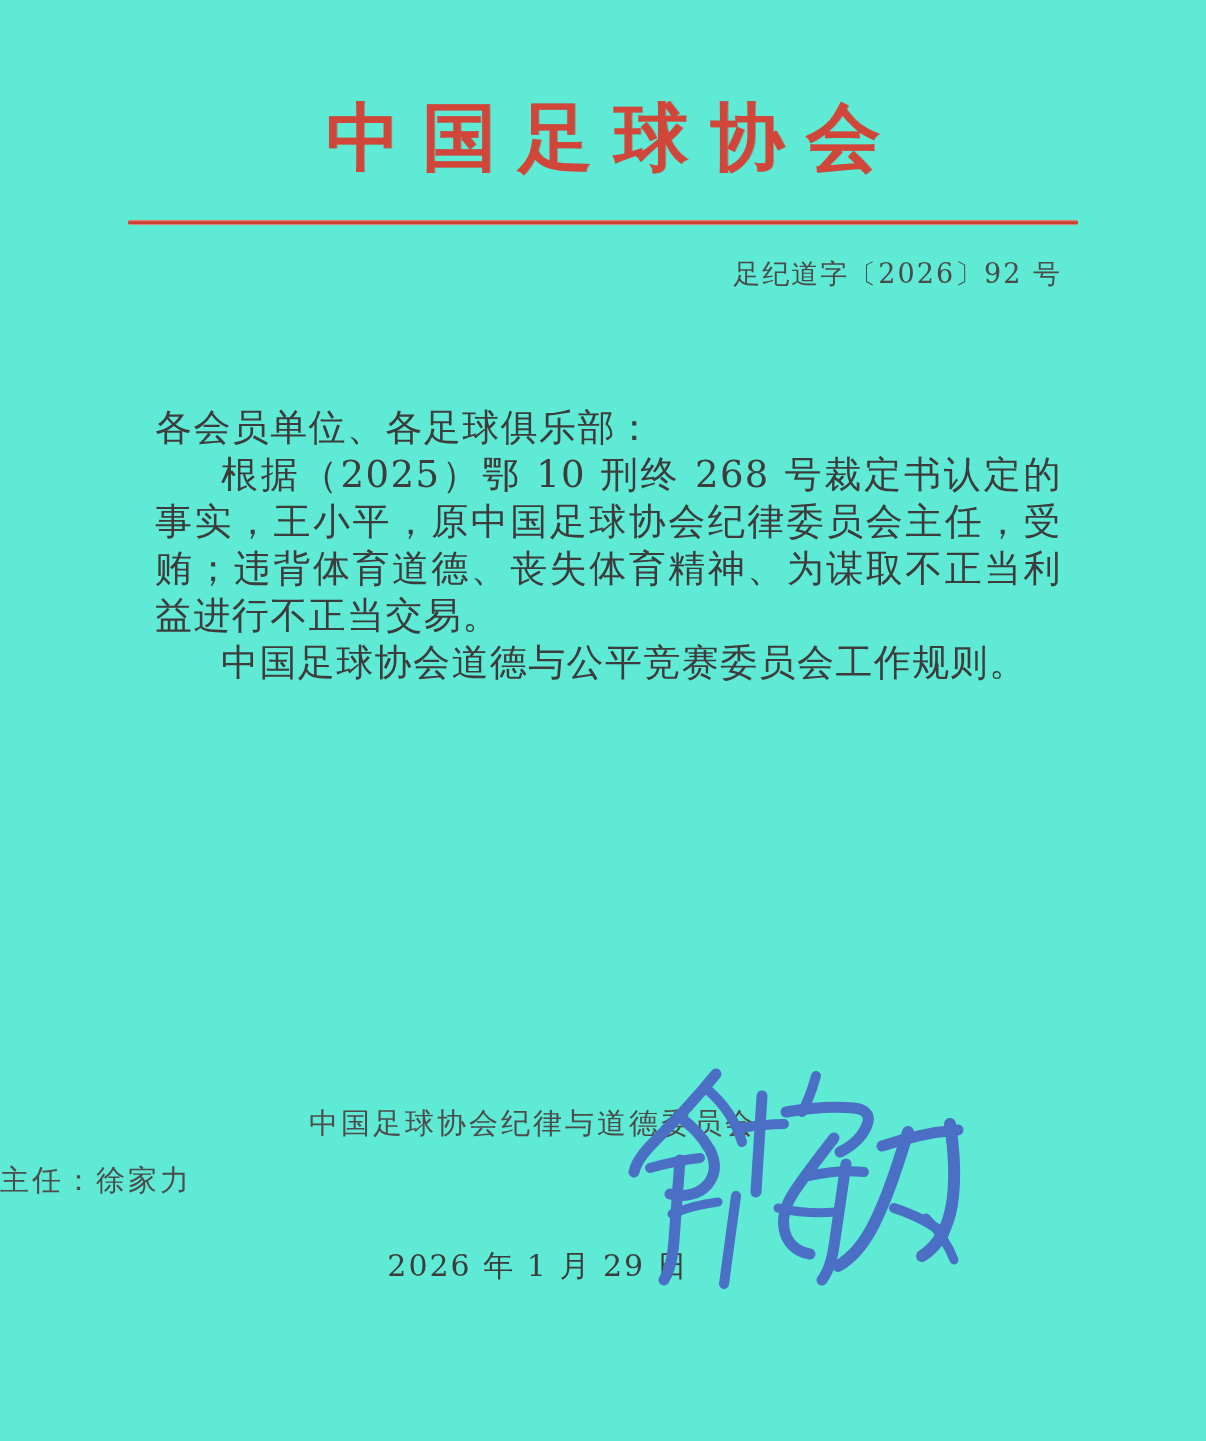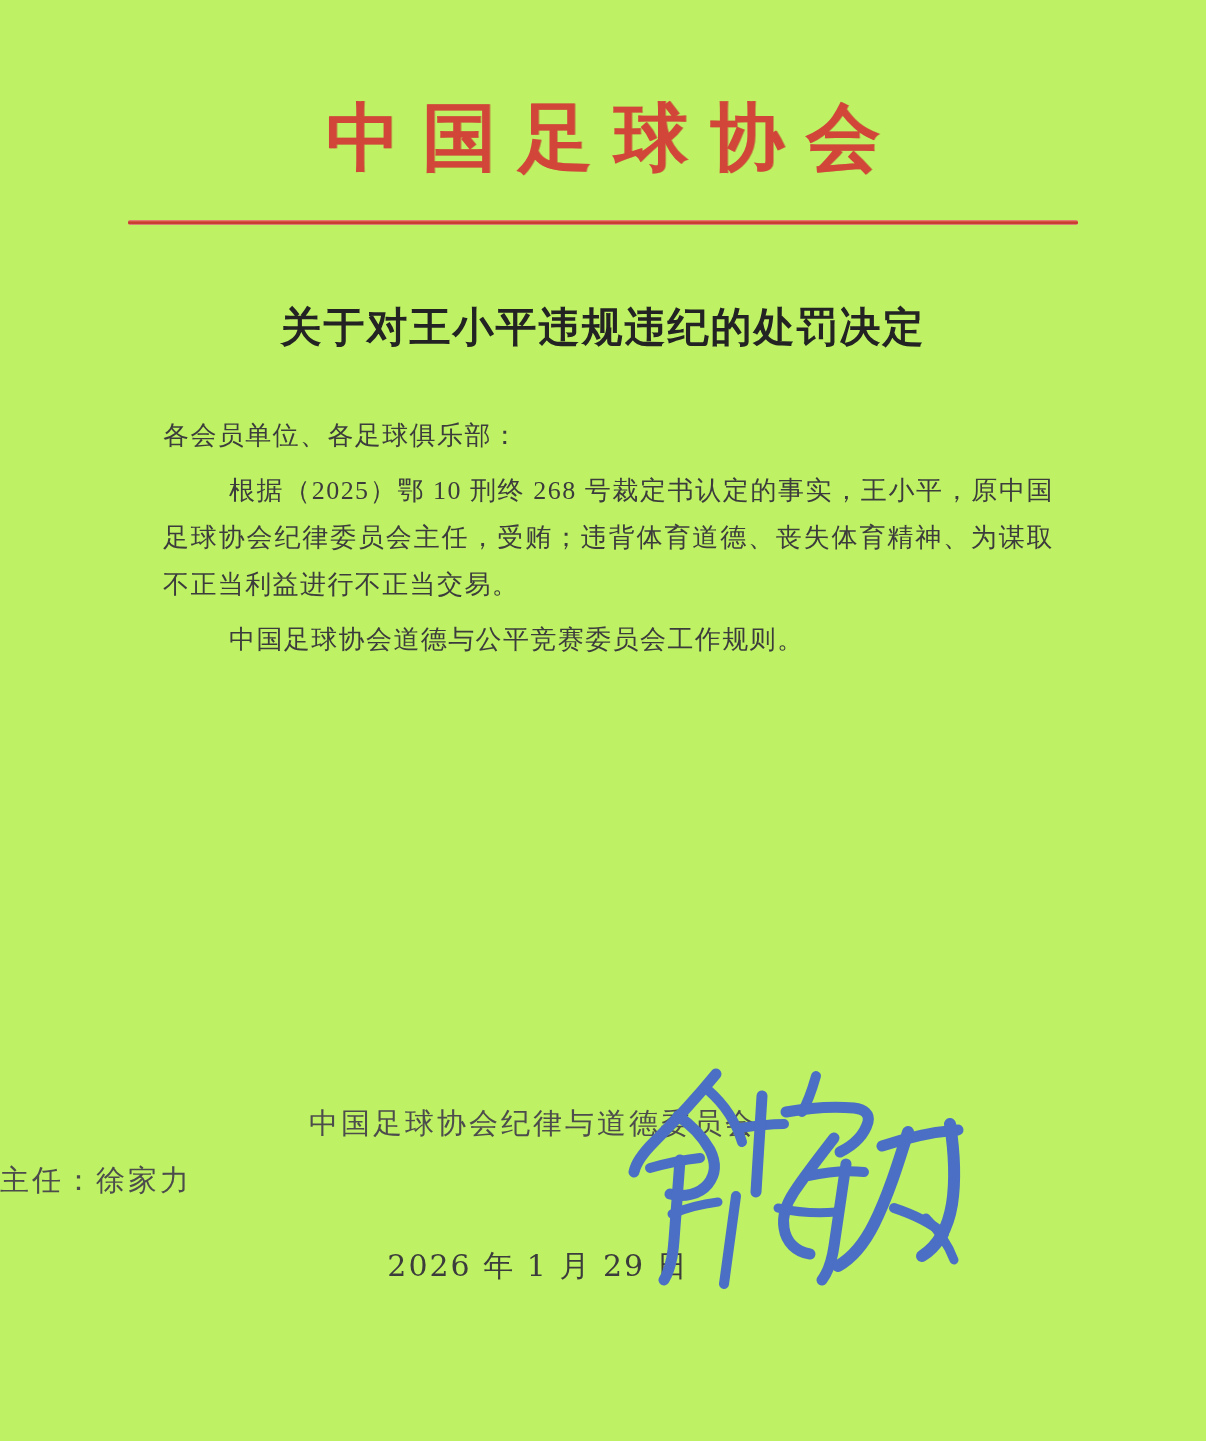--- a/index.html
+++ b/index.html
@@ -13,21 +13,21 @@
     height: 1441px;
     position: relative;
     font-family: "DejaVu Serif", "Liberation Serif", serif;
     color: #3a3a3a;
     overflow: hidden;
   }
 
   .page {
     position: absolute;
     inset: 0;
-    background: #bef264;
+    background: #5eead4;
     padding-left: 11px;
   }
 
   
   .masthead {
     position: absolute;
     left: 0;
     top: 96px;
     width: 1206px;
     text-align: center;
@@ -82,28 +82,27 @@
   }
 
   
   .body-block {
     position: absolute;
     left: 155px;
     top: 404px;
     width: 907px;
   }
   .para {
-    font-size: 26px;
+    font-size: 37px;
     line-height: 47px;
     letter-spacing: 1.4px;
     color: #3c3c3c;
     text-align: justify;
     text-justify: inter-character;
-    margin: 8px;
-    font-family: Liberation Serif, serif;
+    margin: 0;
   }
   .para.indent { text-indent: 66px; }
 
   
   .sign-block {
     position: absolute;
     left: 0;
     top: 1104px;
     width: 1206px;
     text-align: center;
@@ -166,22 +165,22 @@
 </head>
 <body>
 
 <div class="page">
 
   <div class="masthead">
     <div class="masthead-title">中国足球协会</div>
     <div class="masthead-rule"></div>
   </div>
 
-
-  <div class="doc-title">关于对王小平违规违纪的处罚决定</div>
+  <div class="docnum">足纪道字〔2026〕92 号</div>
+
 
   <div class="body-block">
     <p class="para">各会员单位、各足球俱乐部：</p>
     <p class="para indent">根据（2025）鄂 10 刑终 268 号裁定书认定的事实，王小平，原中国足球协会纪律委员会主任，受贿；违背体育道德、丧失体育精神、为谋取不正当利益进行不正当交易。</p>
     <p class="para indent">中国足球协会道德与公平竞赛委员会工作规则。</p>
   </div>
 
   <div class="sign-block">
     <div class="sign-org">中国足球协会纪律与道德委员会</div>
     <div class="sign-chair">主任：徐家力</div>

